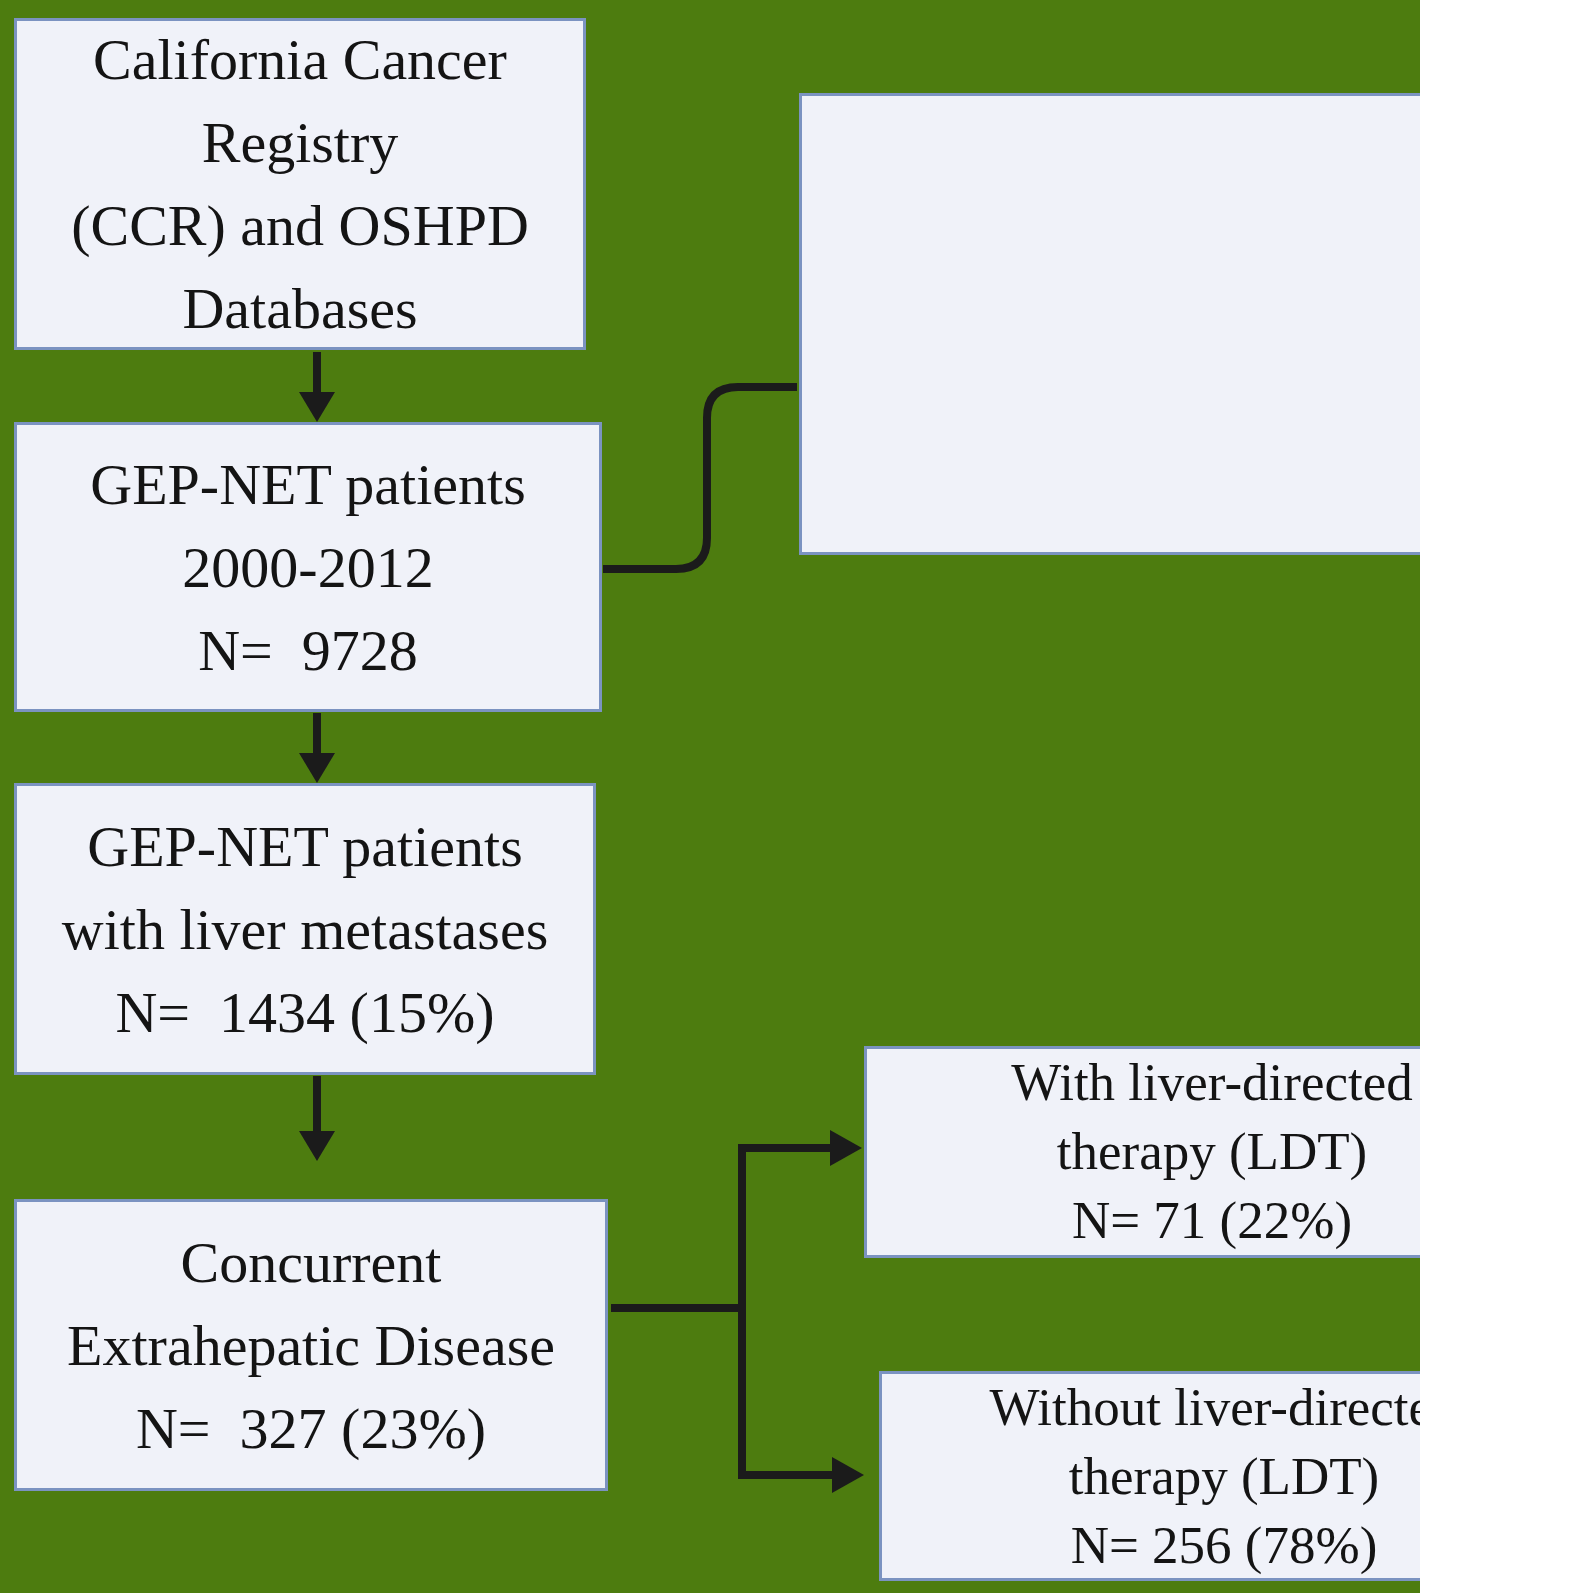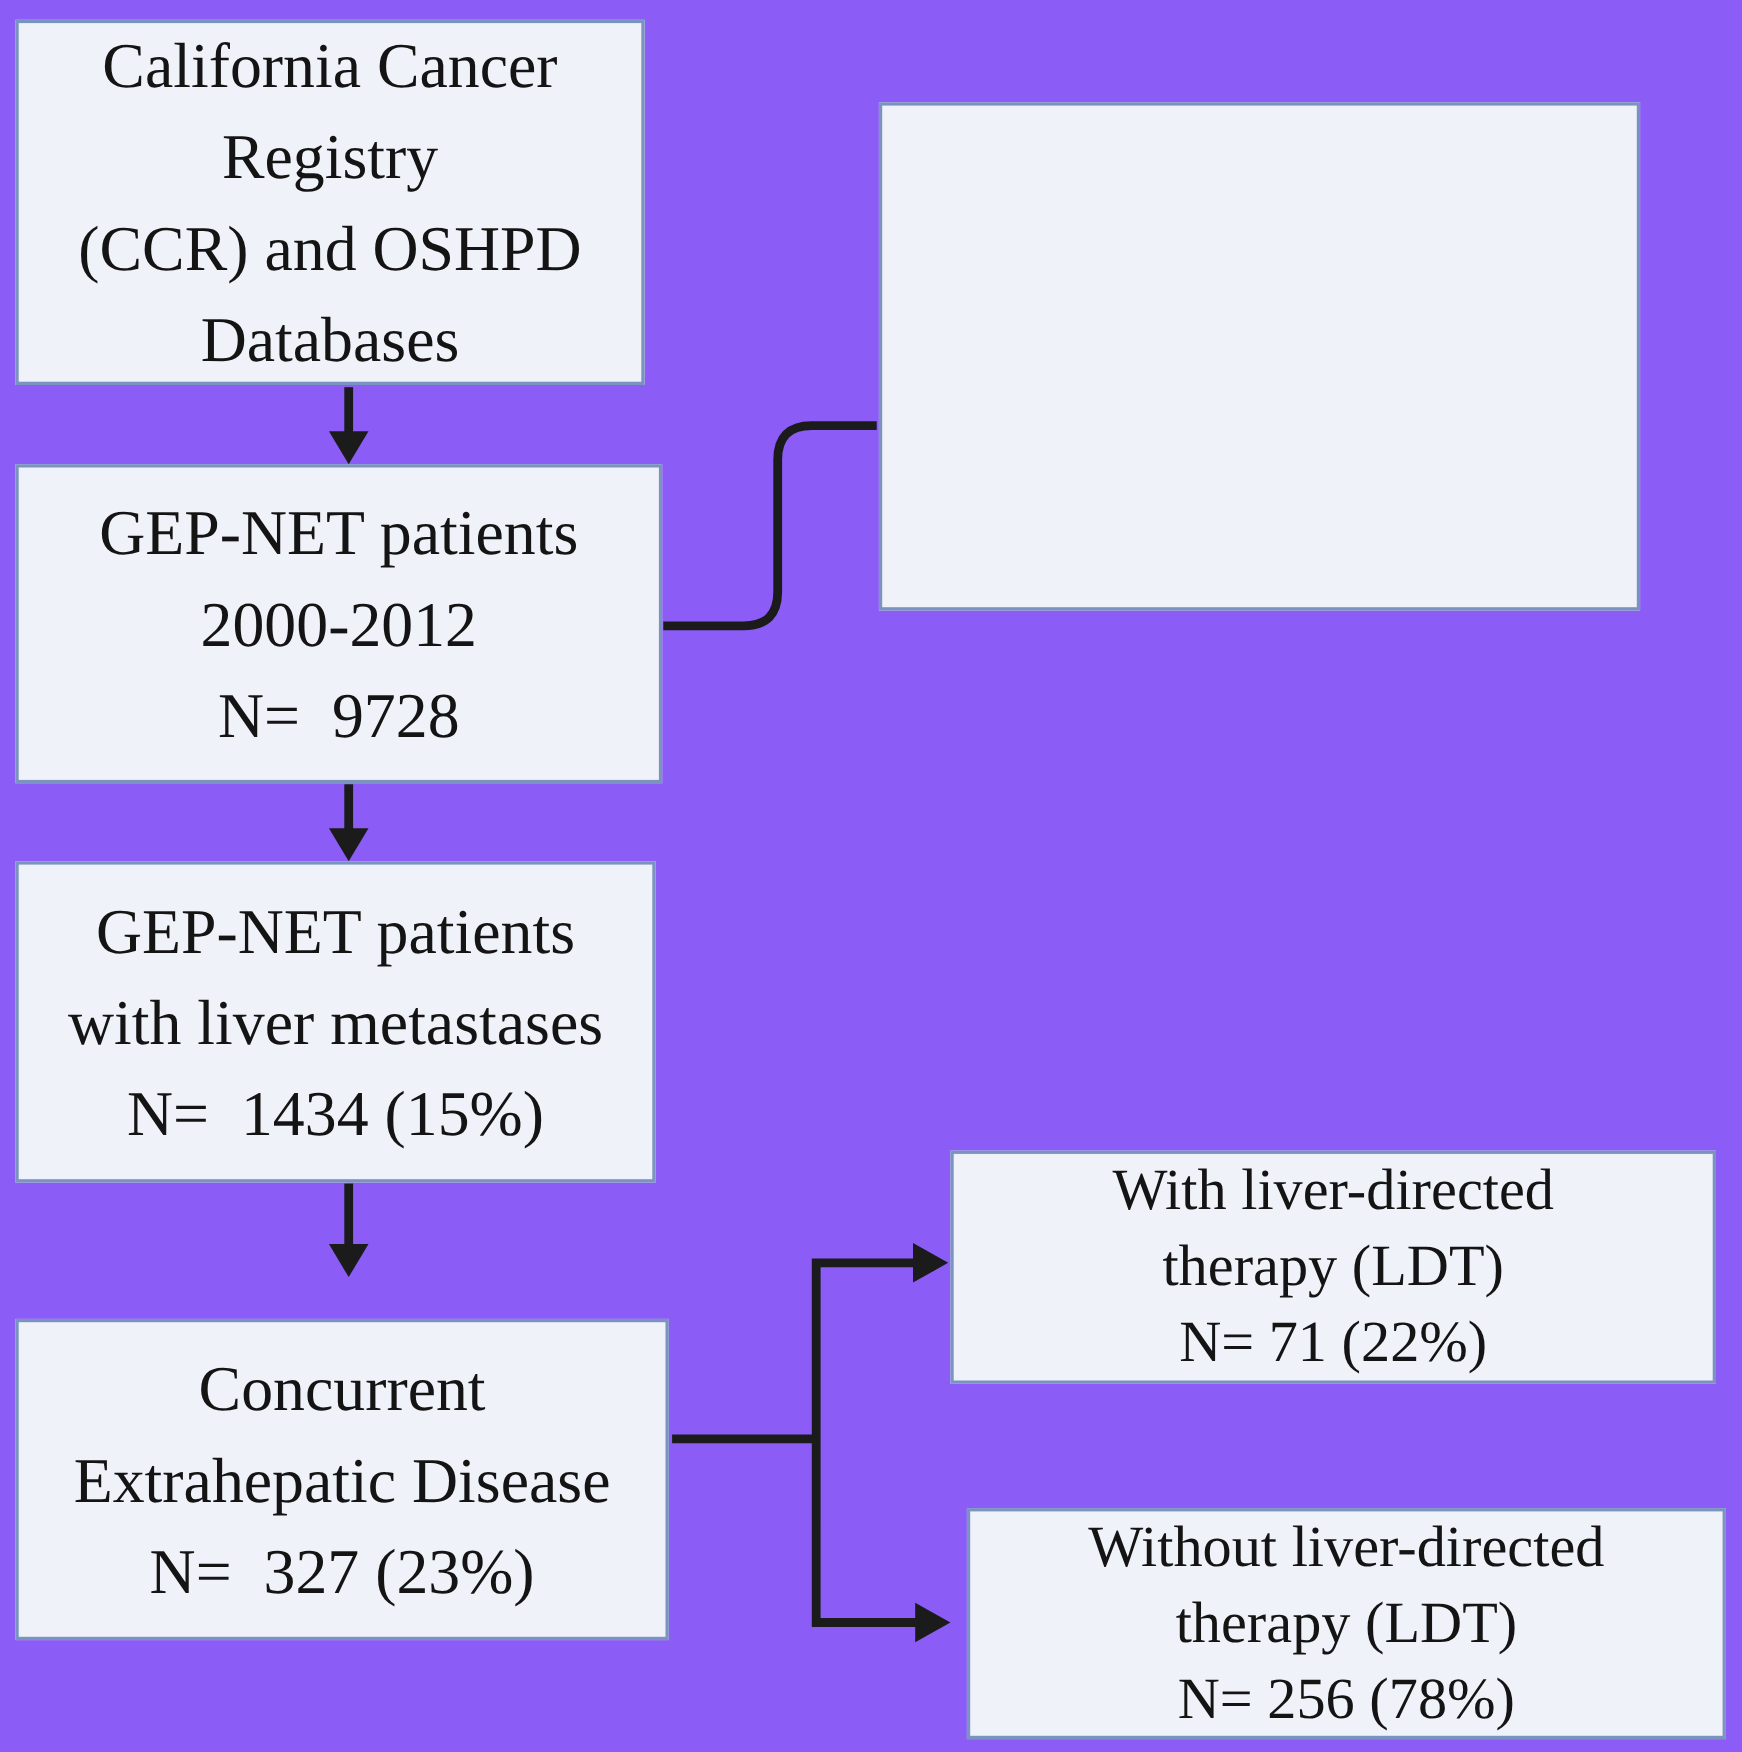--- a/index.html
+++ b/index.html
@@ -2,23 +2,23 @@
 <html><head>
 <meta charset="utf-8">
 <style>
   html, body {
     margin: 0;
     padding: 0;
     background: #ffffff;
   }
   .canvas {
     position: relative;
-    width: 1584px;
+    width: 1420px;
     height: 1593px;
-    background: #8b5cf6;
+    background: #4d7c0f;
     font-family: "Liberation Serif", "DejaVu Serif", serif;
     color: #141414;
     overflow: hidden;
   }
   .connectors {
     position: absolute;
     left: 0;
     top: 0;
     width: 1584px;
     height: 1593px;

